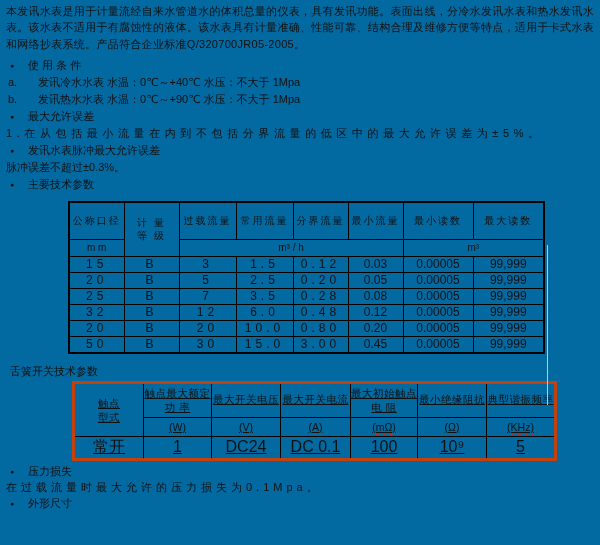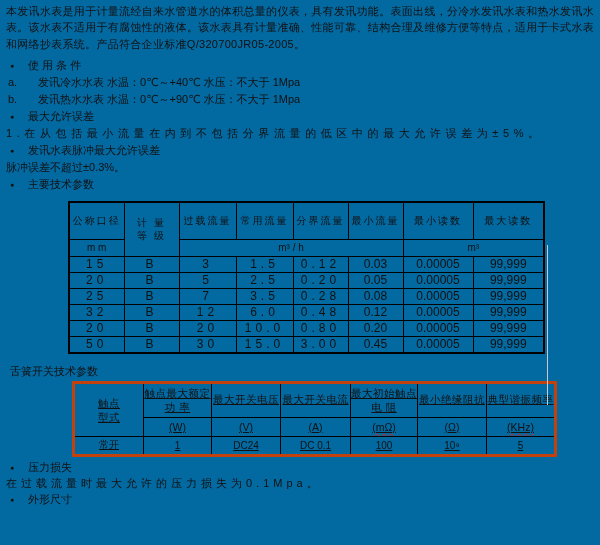--- a/index.html
+++ b/index.html
@@ -56,21 +56,21 @@
   .t1 th{font-size:10px;letter-spacing:2px;}
   .t1 .hrow1 th{height:36px;}
   .t1 .hrow2 td{height:16px;font-size:10px;}
   .t1 .data td{height:15px;font-size:12px;}
   .t1 .data td:nth-child(-n+5){letter-spacing:4px;}
   .t1 .two-line span{display:block;line-height:13px;}
   .t2{width:482px;margin-left:66px;margin-top:2px;border:3px solid #c2410c;text-decoration:underline;}
   .t2 th{font-size:10.5px;letter-spacing:0.5px;}
   .t2 .hrow1 th{height:33px;}
   .t2 .hrow2 td{height:18px;font-size:10.5px;}
-  .t2 .data td{height:17px;font-size:10px;margin-top:32px;}
+  .t2 .data td{height:17px;font-size:16px;margin-top:32px;}
   .t2 .two-line span{display:block;line-height:14px;}
   .squiggle{
     text-decoration-line:underline;
     text-decoration-style:wavy;
     text-decoration-color:#d02020;
     text-decoration-thickness:1px;
     text-underline-offset:2px;
   }
   .t1-artifact{
     position:absolute;left:547px;top:245px;

